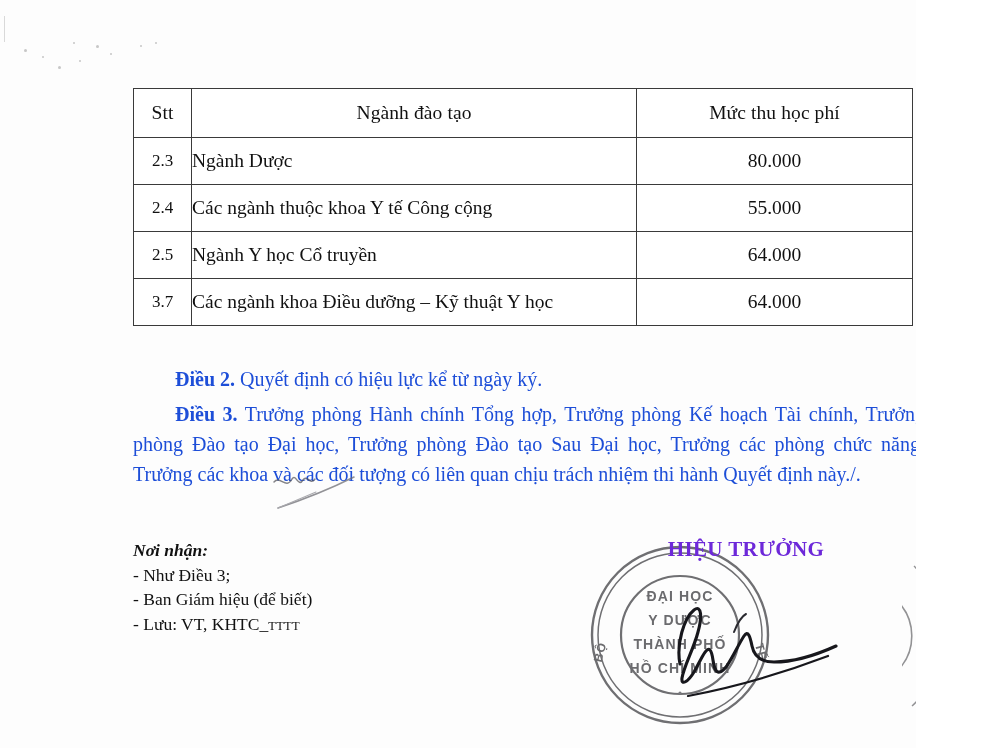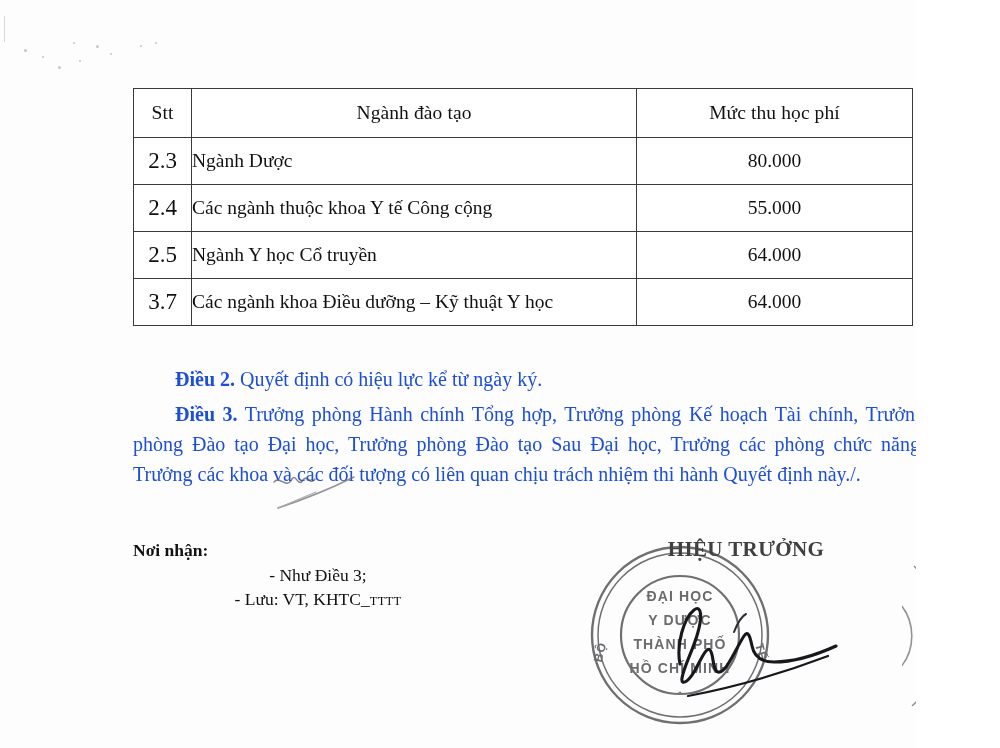--- a/index.html
+++ b/index.html
@@ -57,21 +57,21 @@
     font-family: "Liberation Serif", "DejaVu Serif", serif;
     font-weight: bold;
     font-size: 19.5px;
     text-align: center;
     letter-spacing: .1px;
   }
   tbody td {
     height: 46px;
     font-size: 19.5px;
   }
-  td.c-stt { text-align: center; font-size: 23px; }
+  td.c-stt { text-align: center; font-size: 17px; }
   td.c-name { text-align: left; padding-left: 10px; margin-left: 39px; }
   td.c-fee { text-align: center; }
 
   
   .para {
     position: absolute;
     font-size: 20px;
     line-height: 30px;
     color: #1d4ed8;
     text-align: justify;
@@ -97,38 +97,39 @@
     position: absolute;
     left: 133px;
     top: 538px;
     width: 370px;
     font-size: 17.5px;
     line-height: 24.2px;
     color: #111;
   }
   #recipients .rec-title {
     font-weight: bold;
+    font-style: italic;
     font-size: 17.5px;
     display: block;
     margin-bottom: 1px;
   }
-  #recipients .rec-line { display: block; white-space: nowrap; text-align: center; }
+  #recipients .rec-line { display: block; white-space: nowrap; }
   .subscript-caps { font-size: 12.5px; letter-spacing: .3px; }
 
   
   #sign-title {
     position: absolute;
     left: 631px;
     top: 537px;
     width: 230px;
     text-align: center;
     font-weight: bold;
     font-size: 21px;
     letter-spacing: .4px;
-    color: #404040;
+    color: #6d28d9;
     z-index: 5;
   }
 
   
   #seal {
     position: absolute;
     left: 568px;
     top: 543px;
     width: 190px;
     height: 185px;
@@ -227,20 +228,21 @@
 
   <svg id="flourish" viewBox="0 0 170 60">
     <path d="M6 12 C12 5, 18 20, 24 9 C28 3, 30 18, 35 10 C39 4, 42 16, 47 9" fill="none" stroke="#56565c" stroke-width="1.5" stroke-linecap="round"></path>
     <path d="M10 38 C34 30, 62 19, 86 7" fill="none" stroke="#6a6a70" stroke-width="1.6" stroke-linecap="round"></path>
     <path d="M10 38 C22 33, 36 27, 48 22" fill="none" stroke="#8a8a90" stroke-width="1.1" stroke-linecap="round"></path>
   </svg>
 
   <div id="recipients">
     <span class="rec-title">Nơi nhận:</span>
     <span class="rec-line">- Như Điều 3;</span>
+    <span class="rec-line">- Ban Giám hiệu (để biết)</span>
     <span class="rec-line"><span>- Lưu: VT, KHTC_</span><span class="subscript-caps">TTTT</span></span>
   </div>
 
   <div id="sign-title">HIỆU TRƯỞNG</div>
 
   <div id="seal">
     <svg width="190" height="185" viewBox="0 0 190 185">
       <circle class="seal-ink" cx="95" cy="92" r="88" stroke-width="2.4"></circle>
       <circle class="seal-ink" cx="95" cy="92" r="82" stroke-width="1.5"></circle>
       <circle class="seal-ink" cx="95" cy="92" r="59" stroke-width="2.2"></circle>

